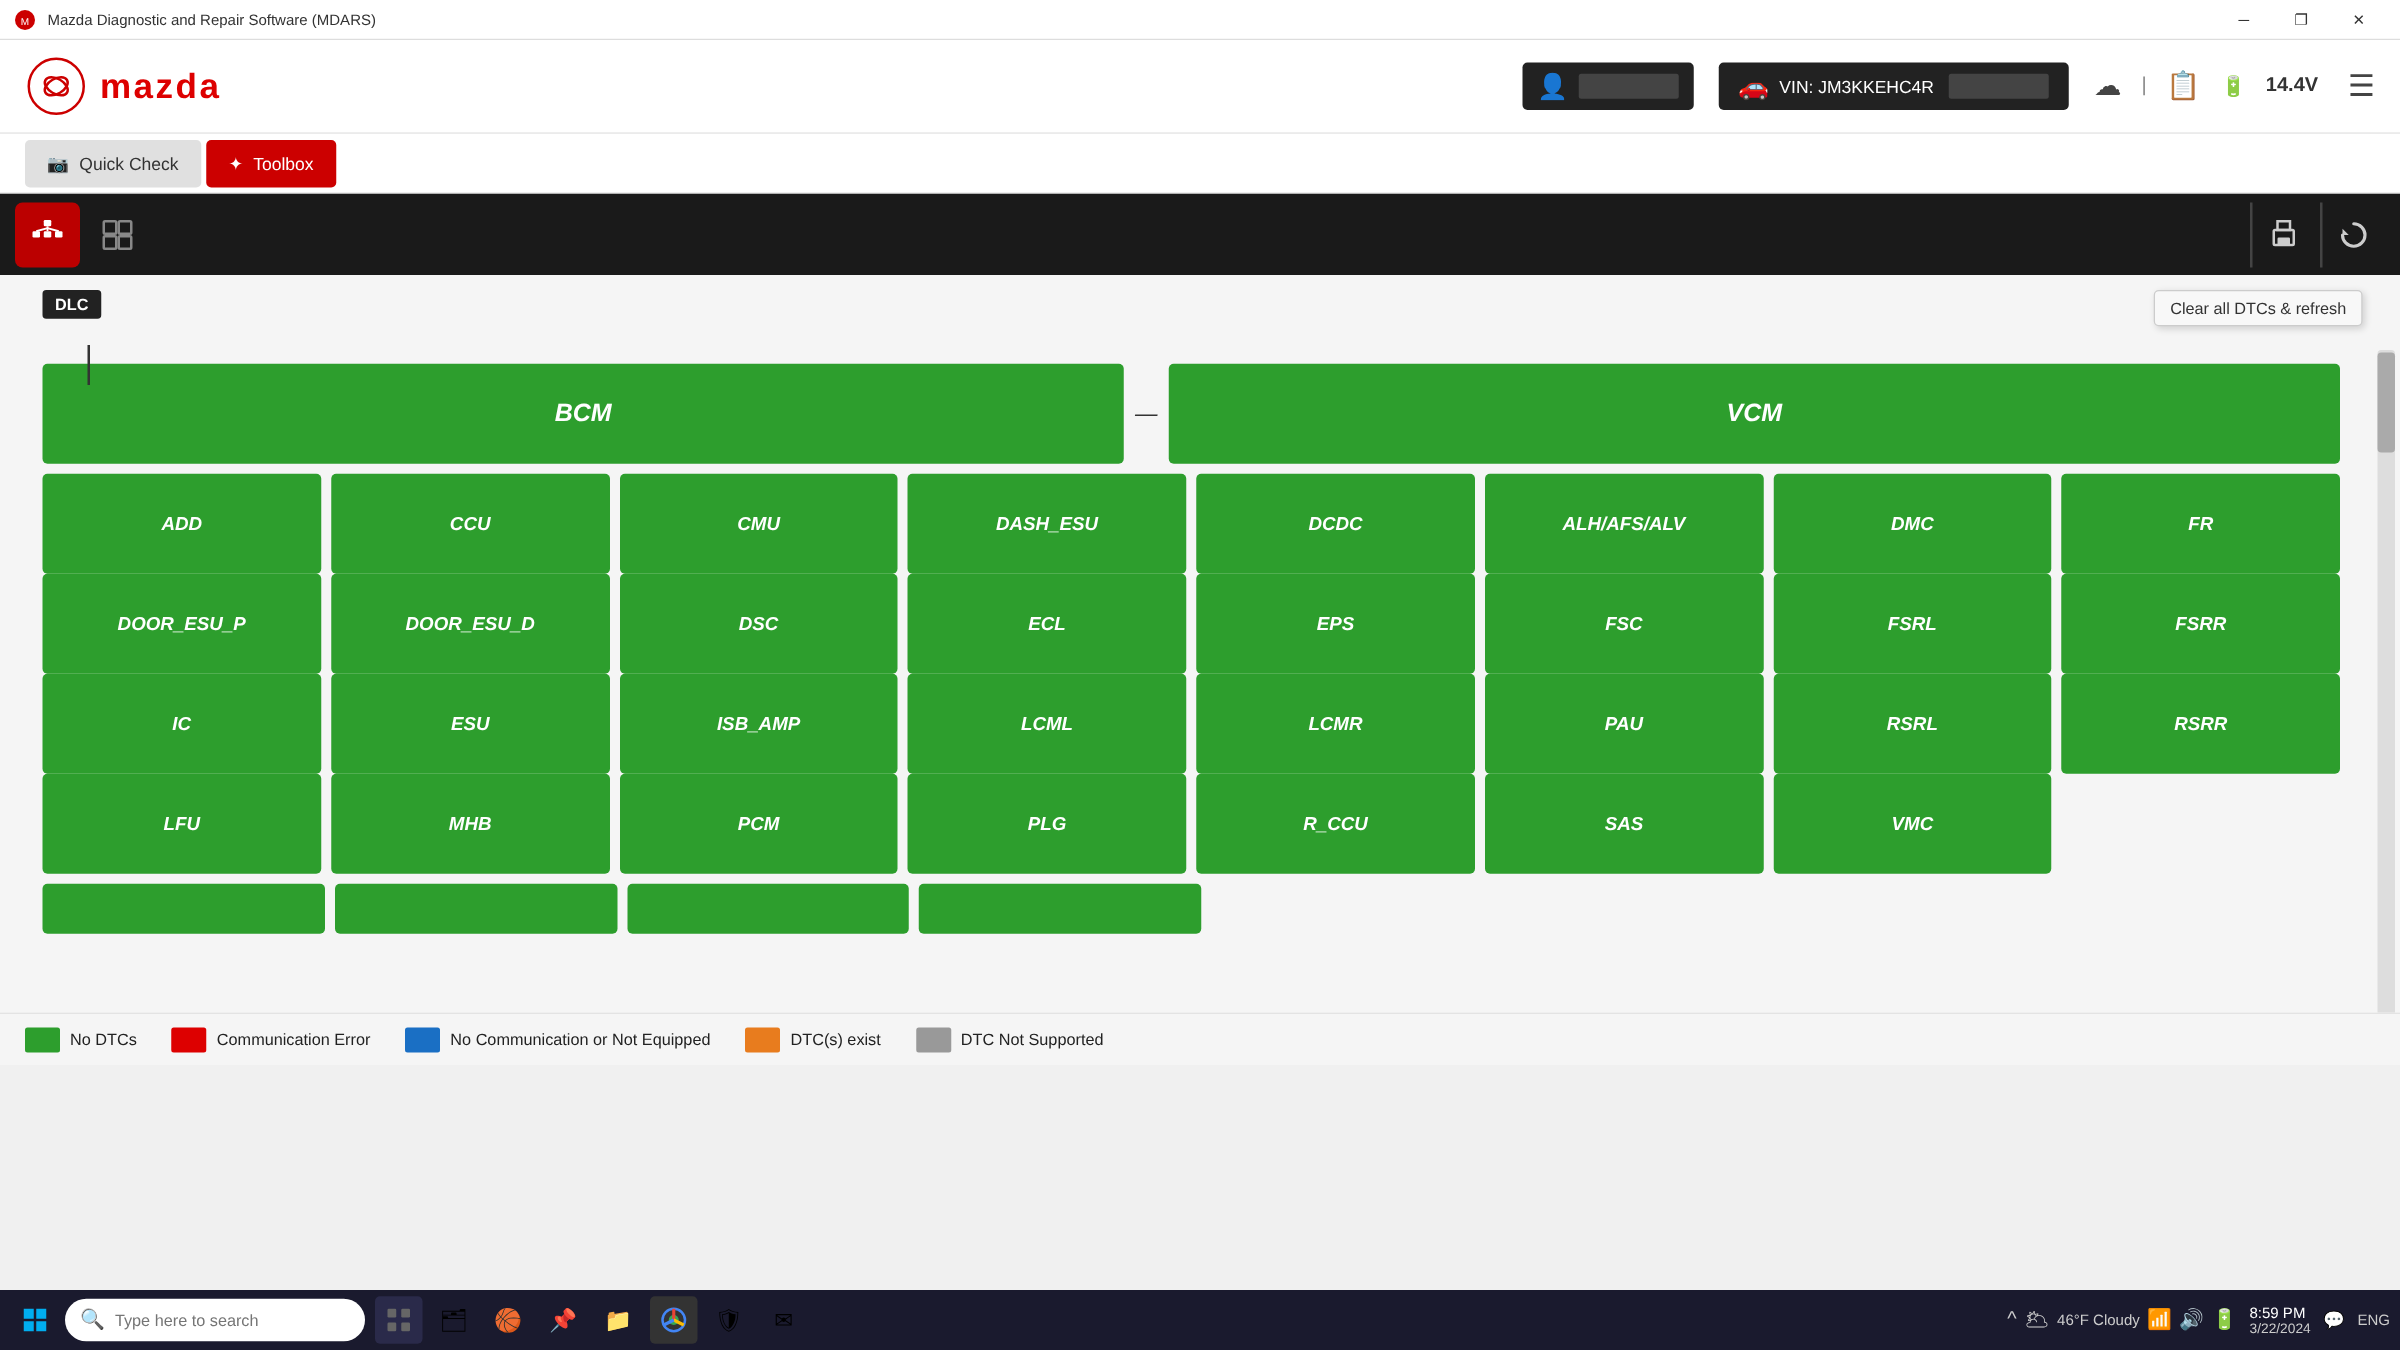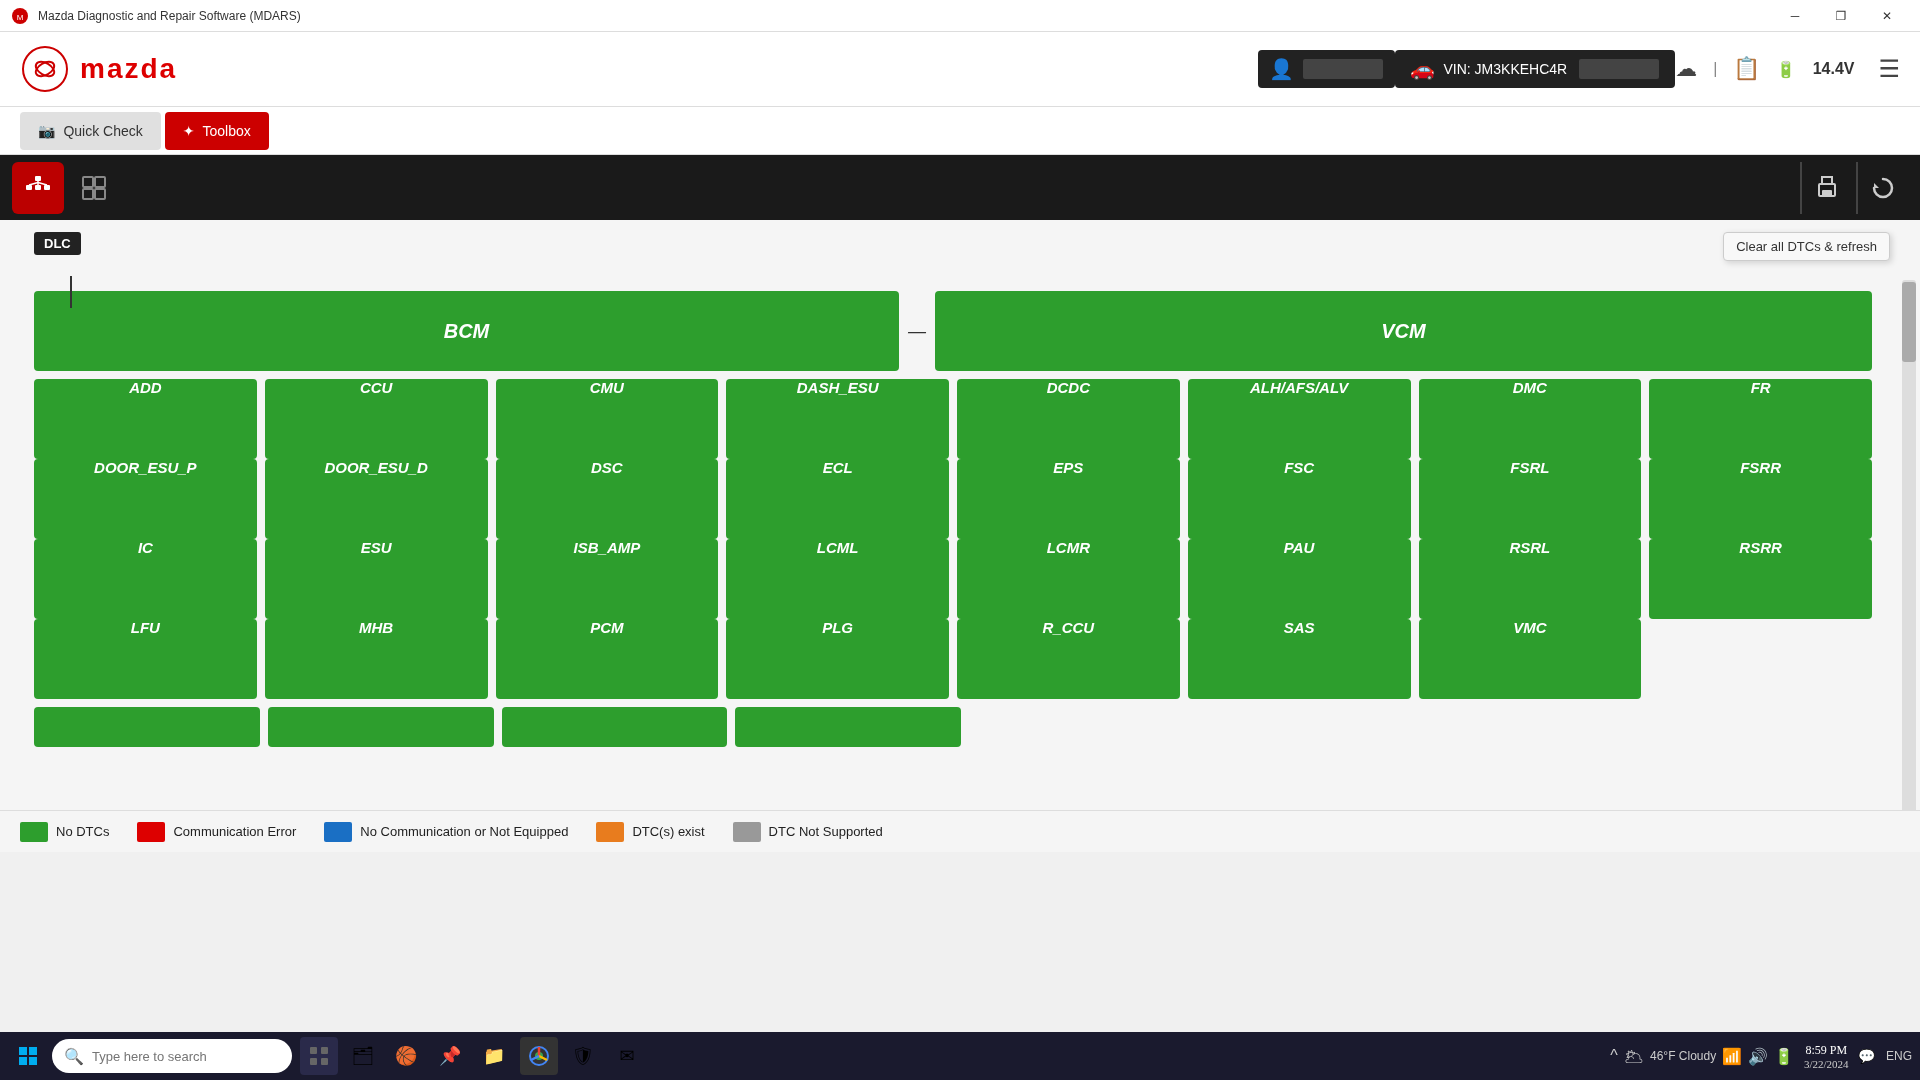--- a/index.html
+++ b/index.html
@@ -19,20 +19,21 @@
     .title-bar .title-text { flex: 1; }
 
     
     .header {
       background: #fff;
       height: 75px;
       display: flex;
       align-items: center;
       padding: 0 20px;
       border-bottom: 1px solid #ddd;
+      gap: 20px;
     }
     .logo { display: flex; align-items: center; gap: 10px; }
     .logo-icon { width: 50px; height: 50px; }
     .logo-text { color: #d00; font-size: 28px; font-weight: bold; letter-spacing: 2px; }
     .header-spacer { flex: 1; }
     .header-user {
       display: flex; align-items: center; gap: 8px;
       background: #222; color: #fff; padding: 4px 12px; border-radius: 4px; height: 38px;
     }
     .header-vehicle {
@@ -133,21 +134,21 @@
       flex: 1; height: 80px;
       display: flex; align-items: center; justify-content: center;
       font-size: 20px; font-weight: bold; border-radius: 4px; cursor: pointer;
     }
     .module-row {
       display: flex; gap: 8px;
     }
     .module-cell {
       background: #2d9e2d; color: #fff;
       flex: 1; height: 80px;
-      display: flex; align-items: flex-start; justify-content: center;
+      display: flex; align-items: center; justify-content: center;
       font-size: 15px; font-weight: bold; border-radius: 4px; cursor: pointer;
       text-align: center;
     }
     .module-cell.partial {
       height: 40px;
     }
 
     
     .scrollbar {
       position: absolute; right: 4px; top: 60px;
@@ -214,21 +215,21 @@
       border: none; outline: none; font-size: 13px; width: 180px;
     }
     .taskbar-apps { display: flex; align-items: center; gap: 6px; margin-left: 4px; }
     .taskbar-app {
       width: 38px; height: 38px;
       display: flex; align-items: center; justify-content: center;
       border-radius: 4px; cursor: pointer; font-size: 20px;
     }
     .taskbar-spacer { flex: 1; }
     .taskbar-right { display: flex; align-items: center; gap: 10px; color: #fff; font-size: 12px; }
-    .taskbar-time { text-align: center; font-family: Liberation Serif, serif; }
+    .taskbar-time { text-align: left; }
     .taskbar-icons { display: flex; gap: 6px; align-items: center; }
     .taskbar-icon { font-size: 16px; color: #ccc; cursor: pointer; }
 
     
     .win-ctrl { display: flex; align-items: center; }
     .win-btn {
       width: 46px; height: 32px;
       display: flex; align-items: center; justify-content: center;
       cursor: pointer; color: #333; font-size: 12px;
     }

